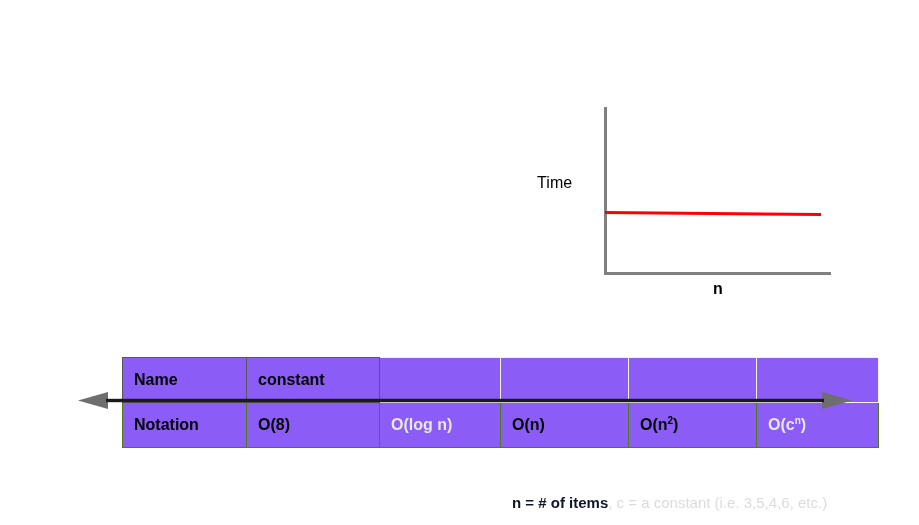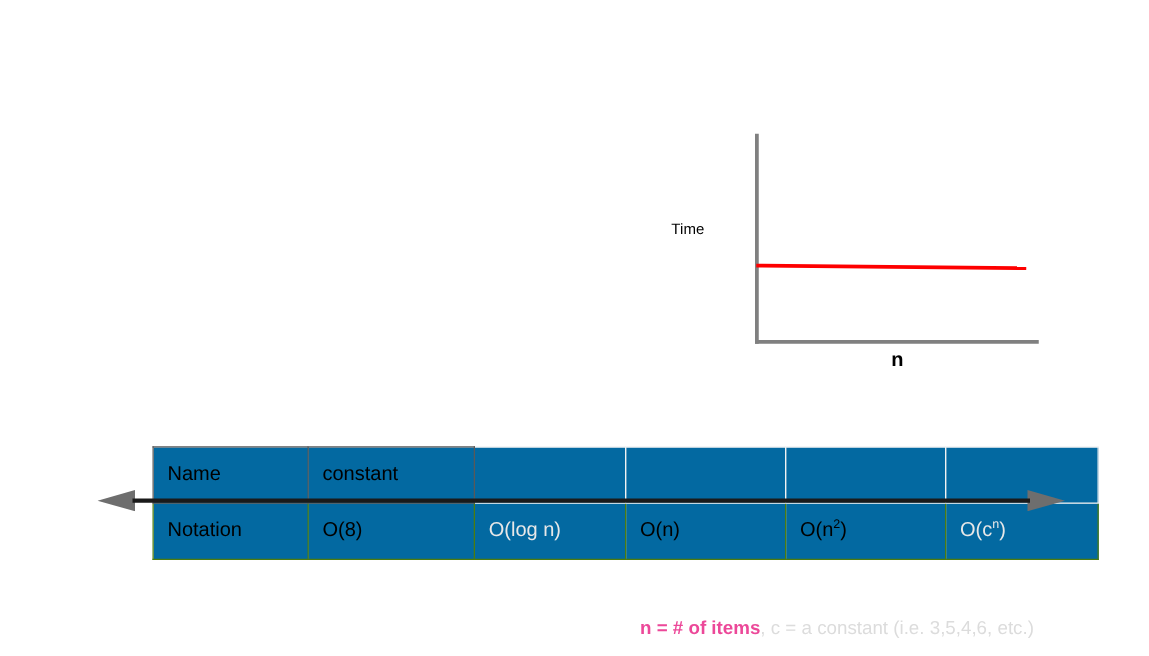--- a/index.html
+++ b/index.html
@@ -47,21 +47,21 @@
     width: 216px;
     height: 3px;
     background: #fe0000;
     transform: rotate(0.55deg);
     transform-origin: left center;
   }
   #y-axis-label {
     position: absolute;
     left: -58px;
     top: 74px;
-    font-size: 12px;
+    font-size: 16px;
     line-height: 18px;
     letter-spacing: .1px;
     white-space: nowrap;
     text-align: center;
   }
   #x-axis-label {
     position: absolute;
     left: 118px;
     top: 180px;
     font-size: 16px;
@@ -78,22 +78,23 @@
     width: 684px;
     border-collapse: collapse;
     table-layout: fixed;
   }
   #complexity-table td {
     height: 44px;
     padding: 0 0 0 11px;
     font-size: 16px;
     line-height: 18px;
     vertical-align: middle;
-    background: #0369a1;
+    background: #8b5cf6;
     white-space: nowrap;
+    font-weight: bold;
   }
   
   .row-name td {
     border: 1px solid #f2f2f2;
   }
   .row-name td.c-label,
   .row-name td.hl {
     border: 1px solid #595959;
   }
   
@@ -132,21 +133,21 @@
   #footnote {
     position: absolute;
     left: 512px;
     top: 494px;
     font-size: 15px;
     line-height: 18px;
     white-space: nowrap;
   }
   #footnote .strong {
     font-weight: 700;
-    color: #ec4899;
+    color: #0f172a;
   }
   #footnote .faint {
     color: #dcdcdc;
     margin-top: 18px;
   }
 </style>
 </head>
 <body>
 
 <div id="chart-area">

